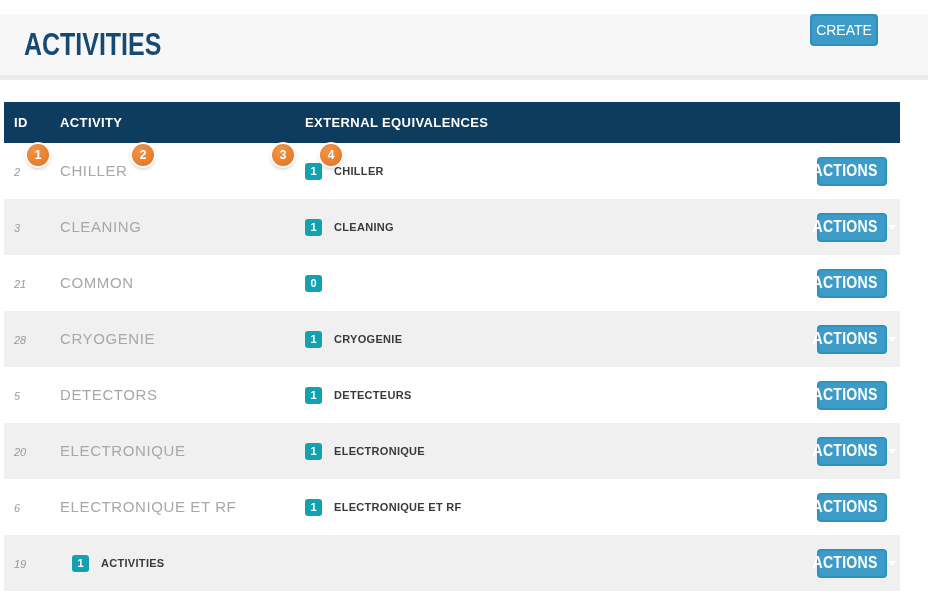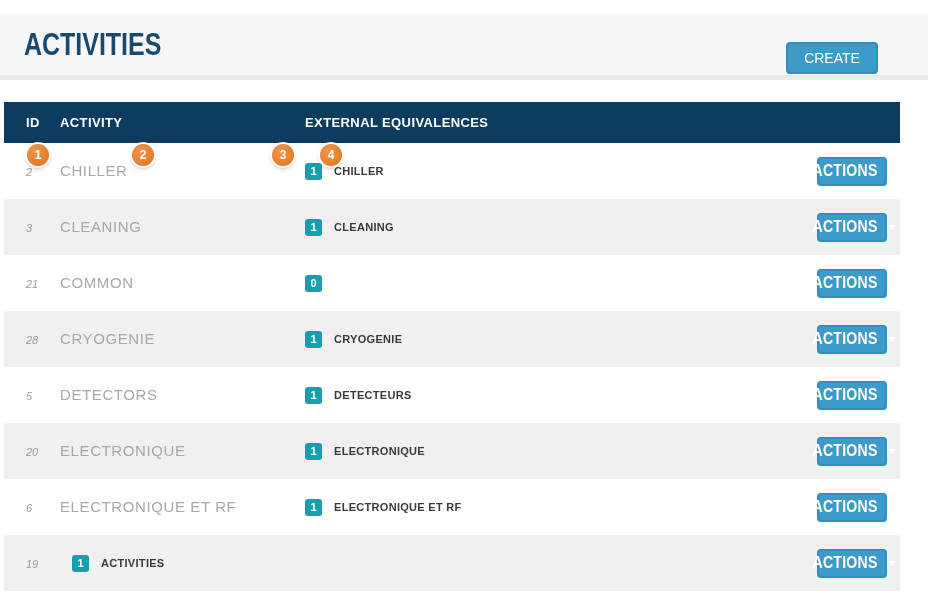--- a/index.html
+++ b/index.html
@@ -18,32 +18,31 @@
     font-size:32px; font-weight:bold; color:#164a72;
     transform:scaleX(0.78); transform-origin:left center;
     letter-spacing:0px; white-space:nowrap;
   }
   .btn {
     display:inline-flex; align-items:center; justify-content:center;
     background:#3d9bc7; border:2px solid #2e8fc0; border-radius:4px;
     color:#fff; cursor:pointer;
   }
   .create-btn {
-    position:absolute; top:14px; right:50px; width:92px; height:32px;
+    position:absolute; top:14px; right:50px; width:68px; height:32px;
     font-size:14px;
-    margin-top:28px;
   }
   
   .table { position:absolute; top:102px; left:4px; width:896px; }
   .thead {
     display:flex; align-items:center; height:41px;
     background:#0d3c5f; color:#fff; font-size:13px; font-weight:bold;
     letter-spacing:0.4px;
   }
-  .col-id { width:46px; padding-left:22px; flex:none; }
+  .col-id { width:46px; padding-left:10px; flex:none; }
   .col-activity { width:233px; padding-left:10px; flex:none; }
   .col-equiv { flex:1; display:flex; align-items:center;padding-left:22px; }
   .col-actions { flex:none; margin-left:auto; padding-right:13px; }
   .row { display:flex; align-items:center; height:56px; background:#fff; }
   .row.alt { background:#f0f0f0; }
   .row-id { font-size:11px; font-style:italic; color:#999; }
   .activity-name { font-size:15px; color:#a8a8a8; letter-spacing:0.6px; }
   .count-badge {
     display:inline-flex; align-items:center; justify-content:center;
     width:17px; height:17px; border-radius:3px;

